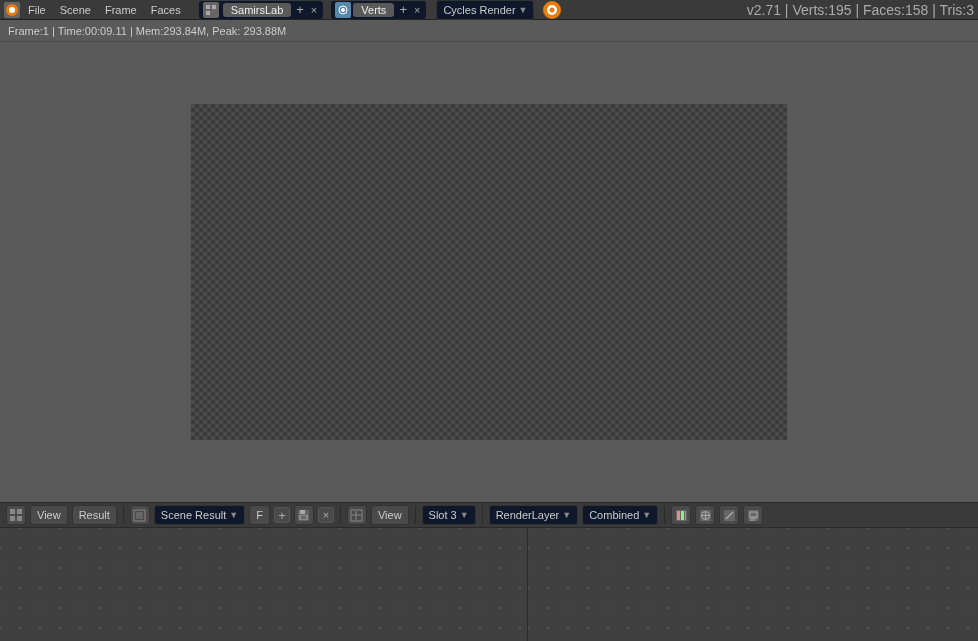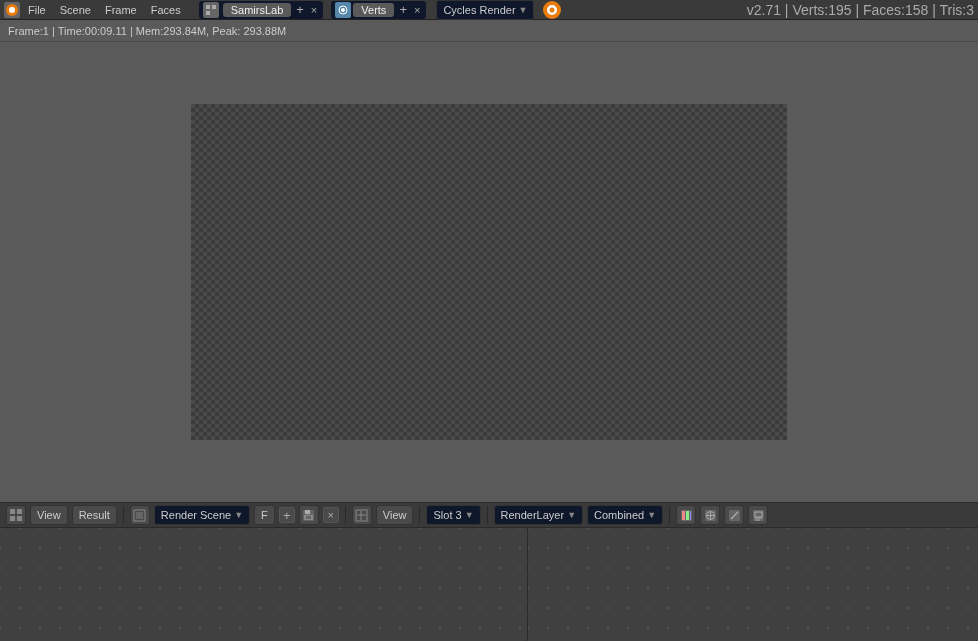--- a/index.html
+++ b/index.html
@@ -361,21 +361,21 @@
   <div class="toolbar-separator"></div>
 
   <div class="toolbar-icon-btn">
     <svg width="13" height="13" viewBox="0 0 13 13">
       <rect x="1" y="1" width="11" height="11" fill="none" stroke="#888" stroke-width="1"></rect>
       <rect x="3" y="3" width="7" height="7" fill="#666"></rect>
     </svg>
   </div>
 
   <div class="toolbar-dropdown">
-    <span>Render Scene</span>
+    <span>Scene Result</span>
     <span class="dropdown-arrow">▼</span>
   </div>
 
   <div class="toolbar-btn">
     <span>F</span>
   </div>
 
   <div class="add-btn">
     <span>+</span>
   </div>

